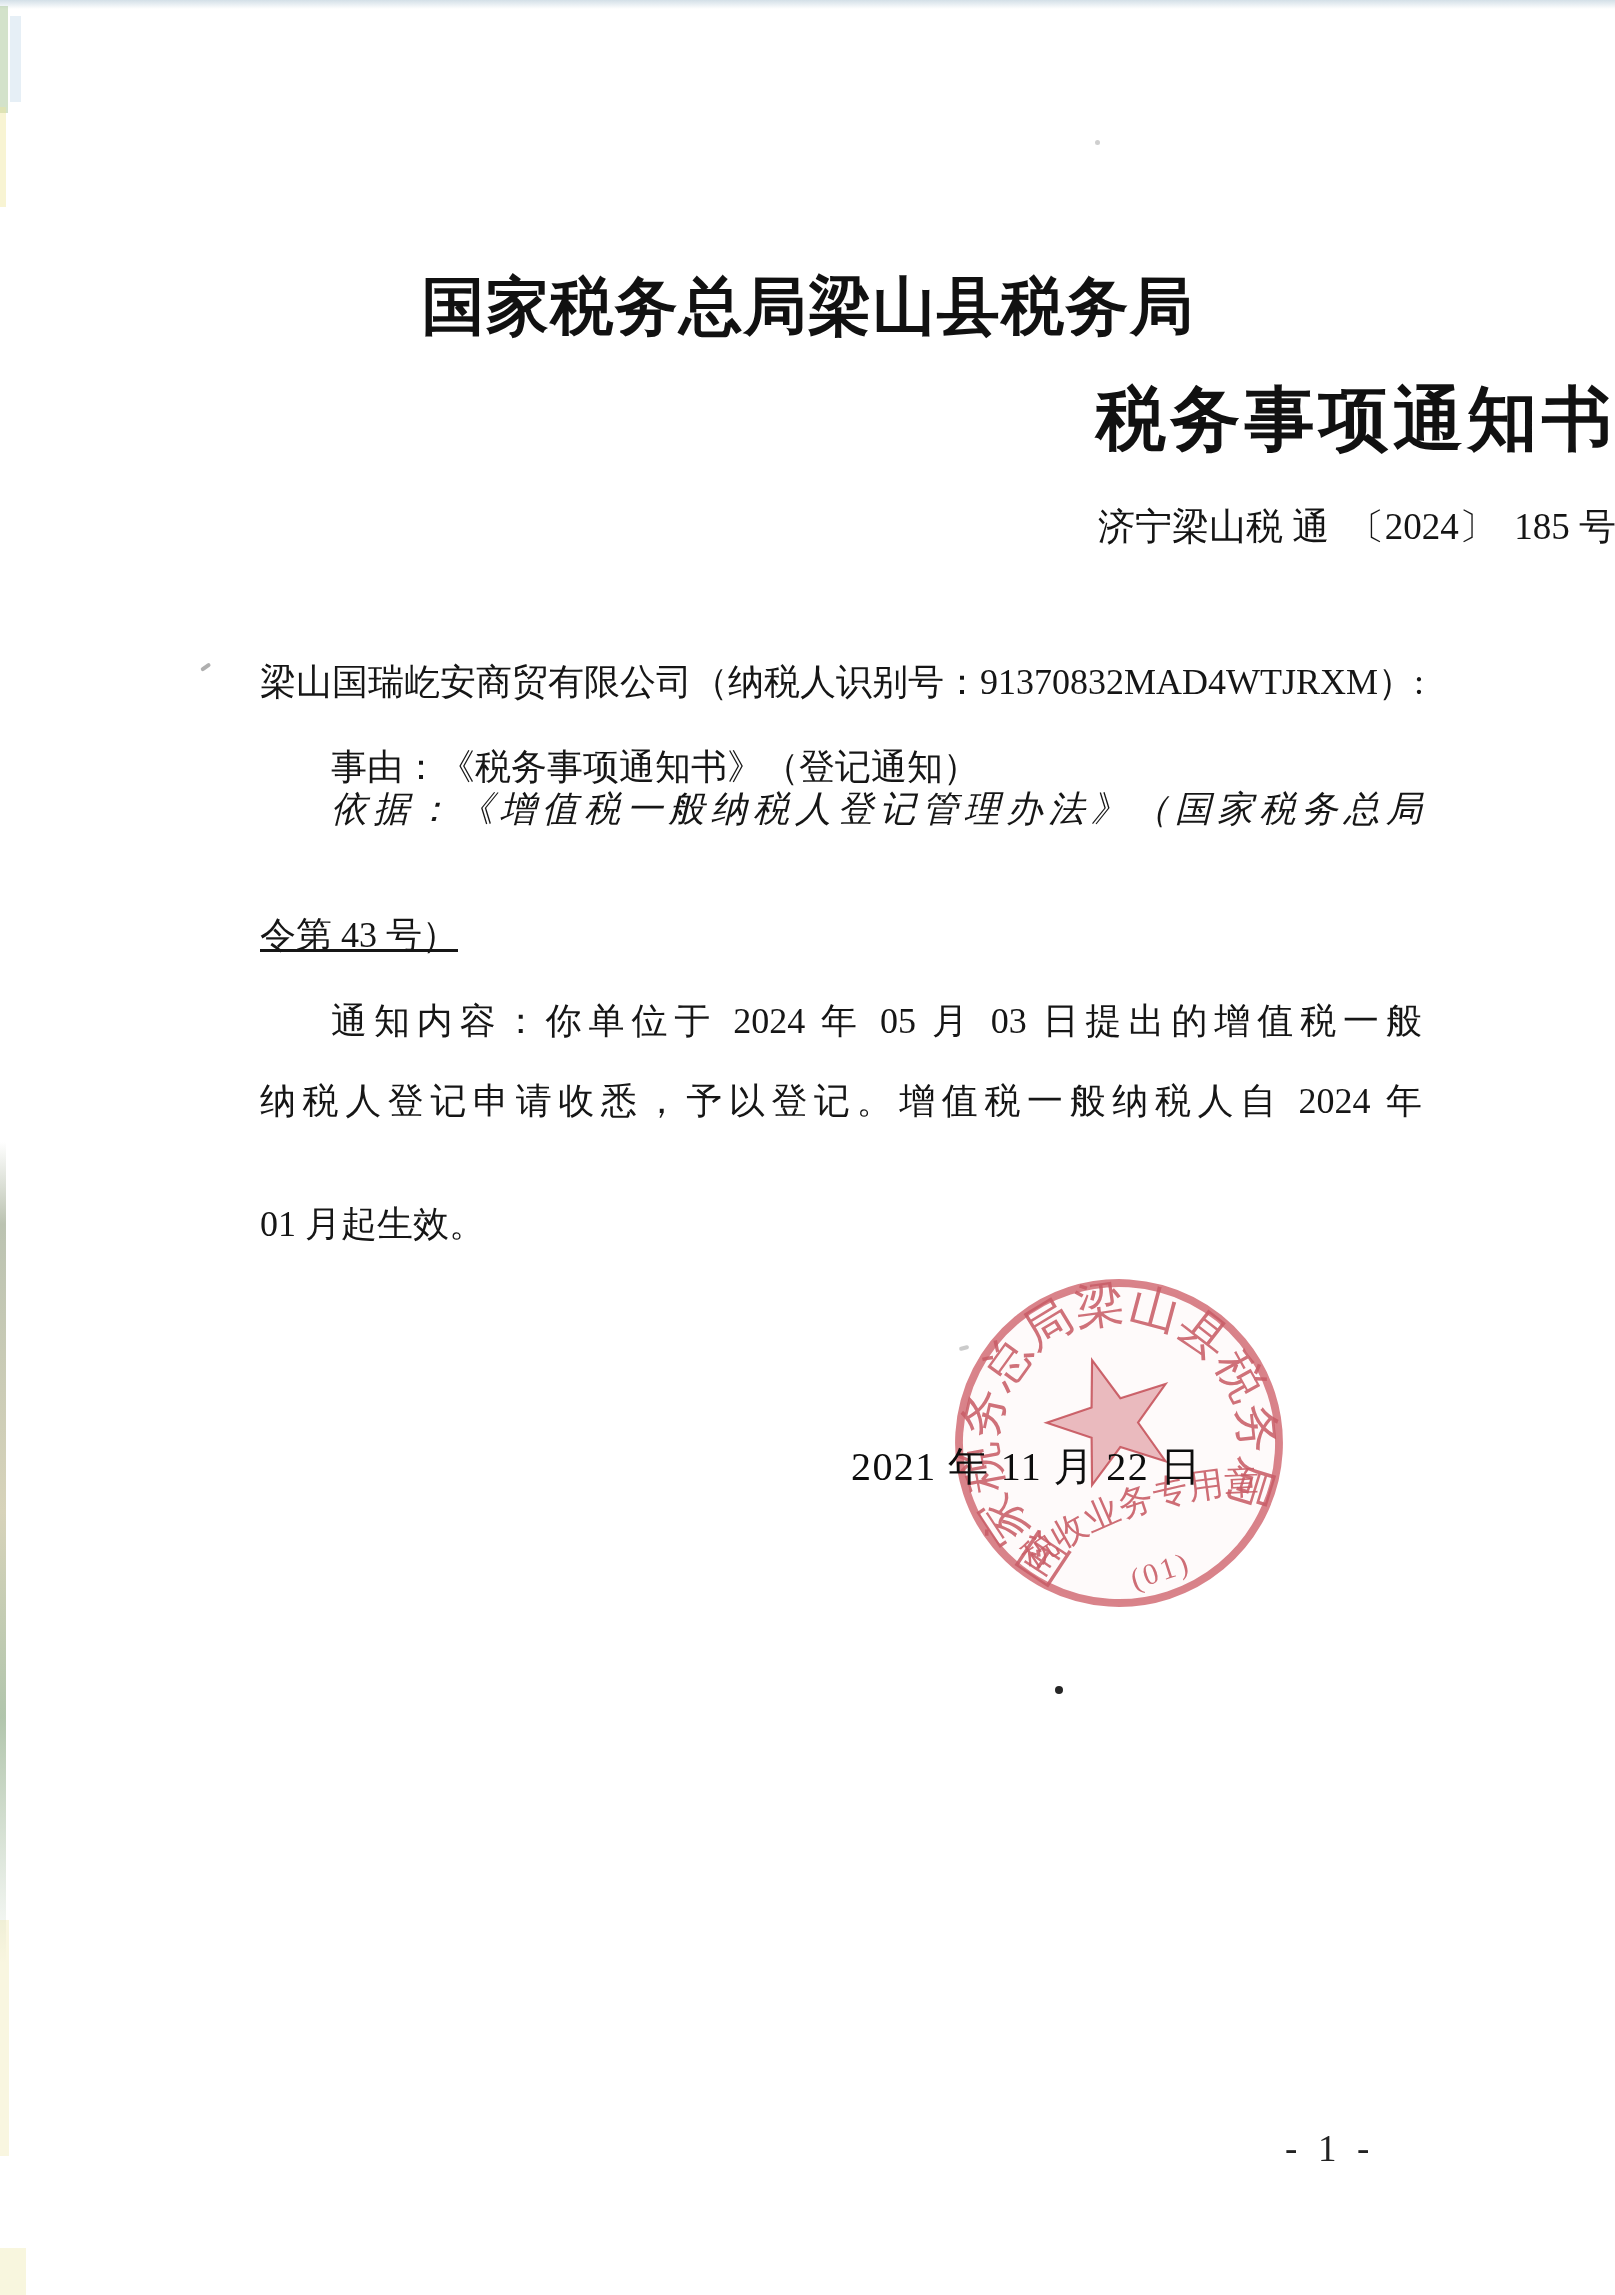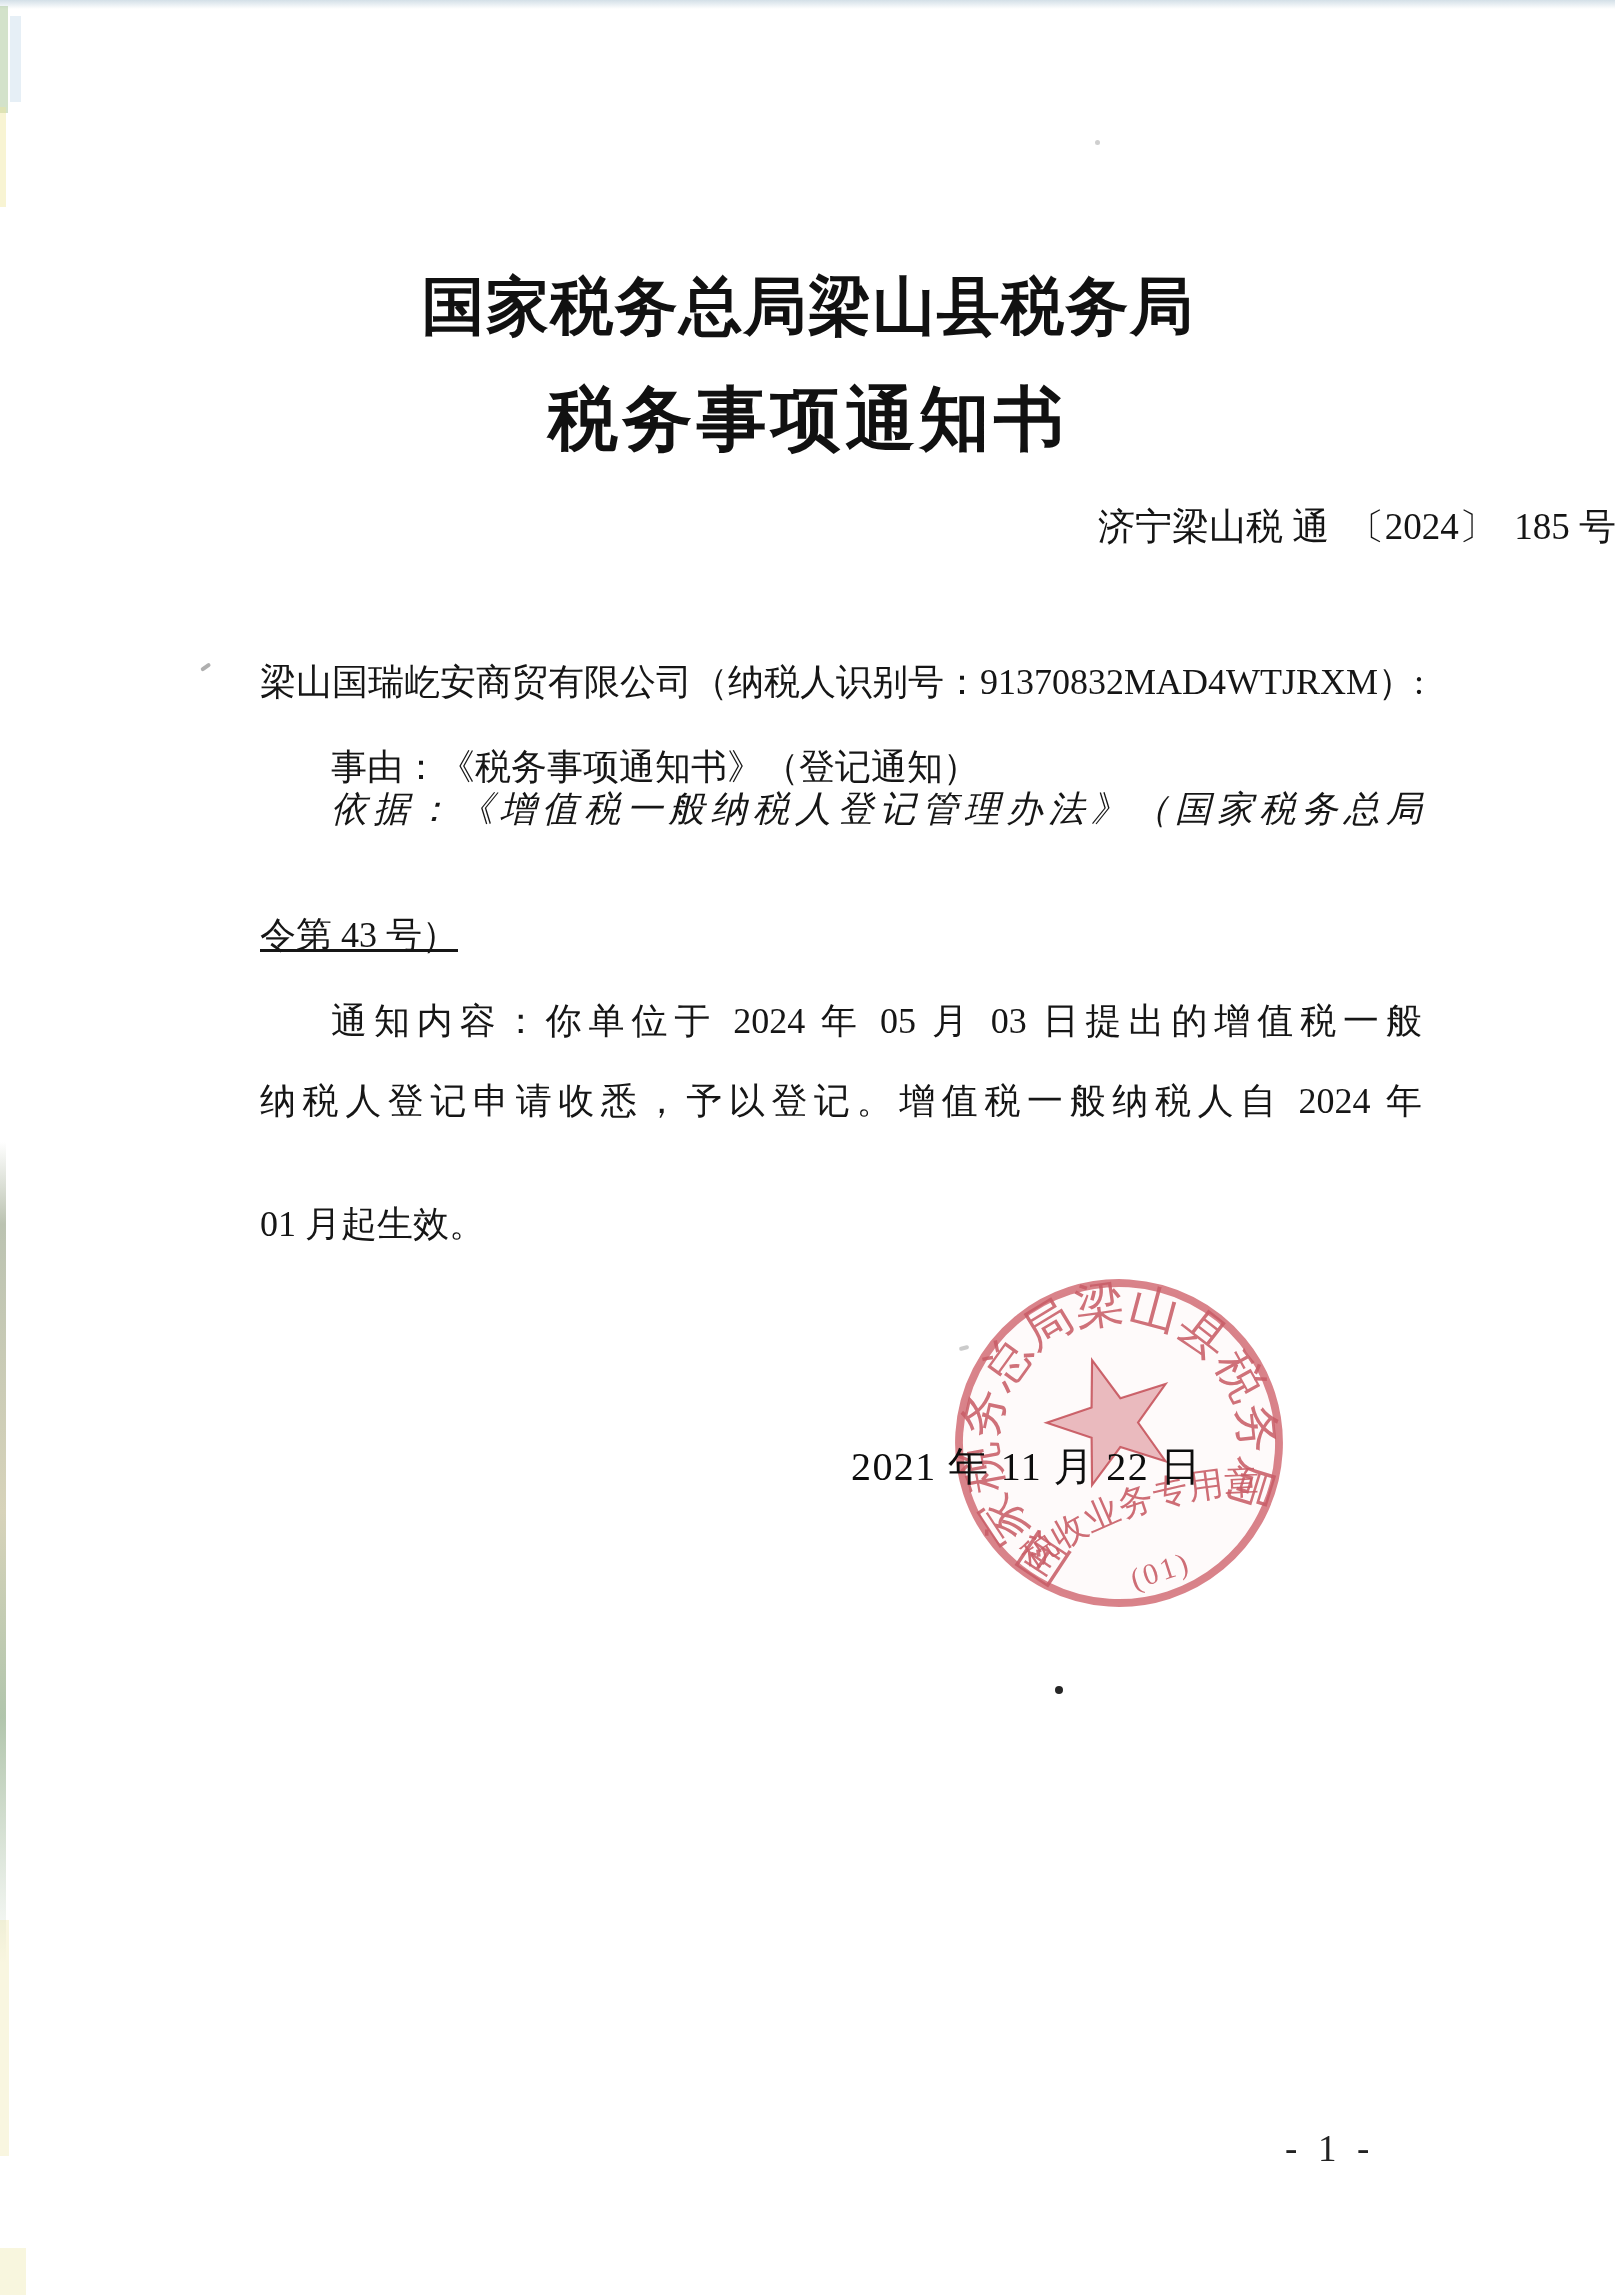--- a/index.html
+++ b/index.html
@@ -16,21 +16,21 @@
   
   .title1 {
     left: 0; right: 0; top: 264px;
     text-align: center;
     font-size: 63px; font-weight: bold;
     letter-spacing: 1.4px;
     color: #111;
   }
   .title2 {
     left: 0; right: 0; top: 373px;
-    text-align: center;
+    text-align: right;
     font-size: 70px; font-weight: bold;
     letter-spacing: 4.3px;
     color: #111;
   }
   .docnum {
     left: 0; right: 0; top: 502px;
     text-align: right;
     font-size: 37px;
     white-space: pre;
     color: #151515;

